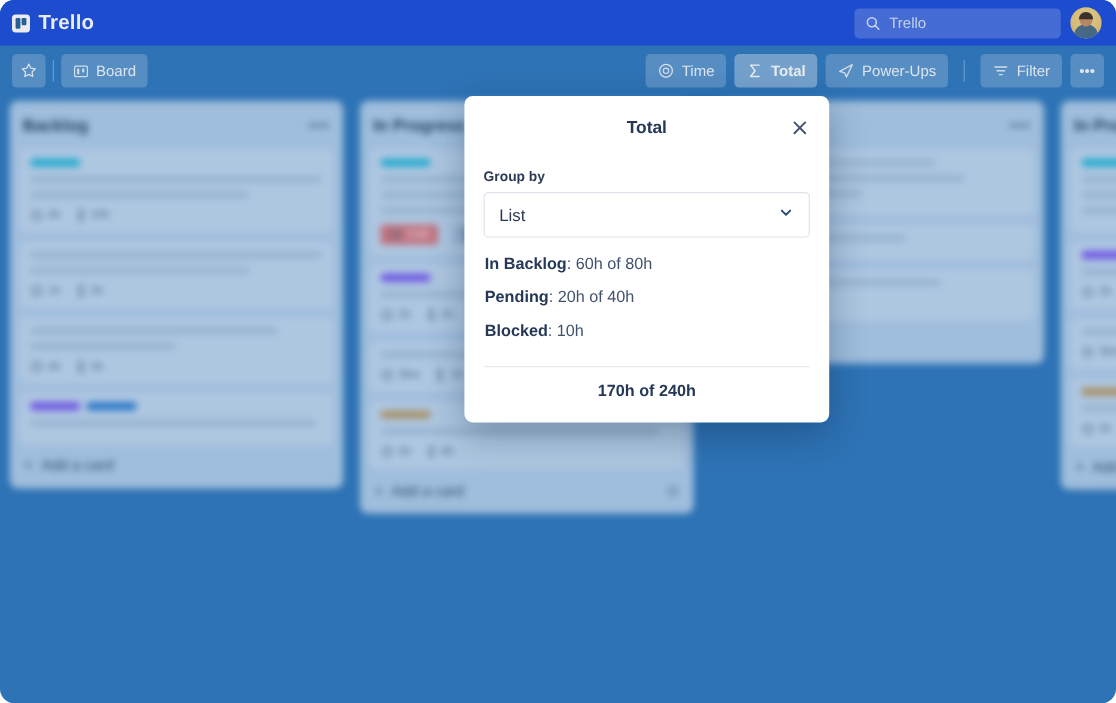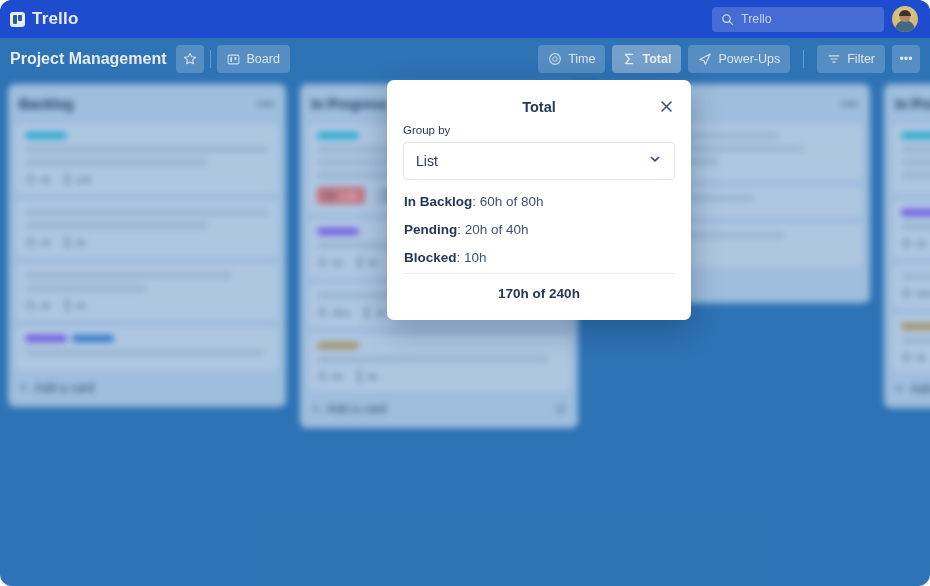--- a/index.html
+++ b/index.html
@@ -277,22 +277,22 @@
     right: -2px; top: 1px;
     width: 22px; height: 22px;
     display: flex; align-items: center; justify-content: center;
     cursor: pointer;
     color: #42526e;
     background: none; border: none;
   }
   .group-label {
     color: #2b3a55;
     font-size: 11.5px;
-    font-weight: normal;
-    margin-top: 4px;
+    font-weight: bold;
+    margin-top: 22px;
     margin-bottom: 6px;
   }
   .select {
     height: 38px;
     border: 1px solid #dfe3ea;
     border-radius: 4px;
     display: flex;
     align-items: center;
     padding: 0 12px;
     cursor: pointer;
@@ -302,21 +302,21 @@
     color: #2b3a55;
     font-size: 14px;
   }
   .select .chev { margin-left: auto; color: #2b4a75; }
   .rows { padding: 14px 1px 2px; }
   .row {
     color: #42526e;
     font-size: 13.5px;
     margin-bottom: 13px;
   }
-  .row:last-child { margin-bottom: 2px; }
+  .row:last-child { margin-bottom: 16px; }
   .row b { color: #253858; }
   .modal-sep {
     height: 1px;
     background: #e8eaef;
     margin: 4px 0 0;
   }
   .modal-total {
     text-align: center;
     color: #253858;
     font-size: 13.5px;
@@ -615,21 +615,20 @@
       </div>
       <div class="avatar">
         <span class="body"></span>
         <span class="face"></span>
         <span class="hair"></span>
       </div>
     </div>
   </div>
 
   <div class="boardbar">
-    <span class="board-title">Project Management</span>
 
     <button class="bbtn icon-only">
       <svg width="14" height="14" viewBox="0 0 16 16">
         <path d="M8 1.6l1.9 3.9 4.3.6-3.1 3 .7 4.3L8 11.4 4.2 13.4l.7-4.3-3.1-3 4.3-.6z" fill="none" stroke="rgba(255,255,255,.9)" stroke-width="1.2" stroke-linejoin="round"></path>
       </svg>
     </button>
 
     <span class="vdiv"></span>
 
     <button class="bbtn">

